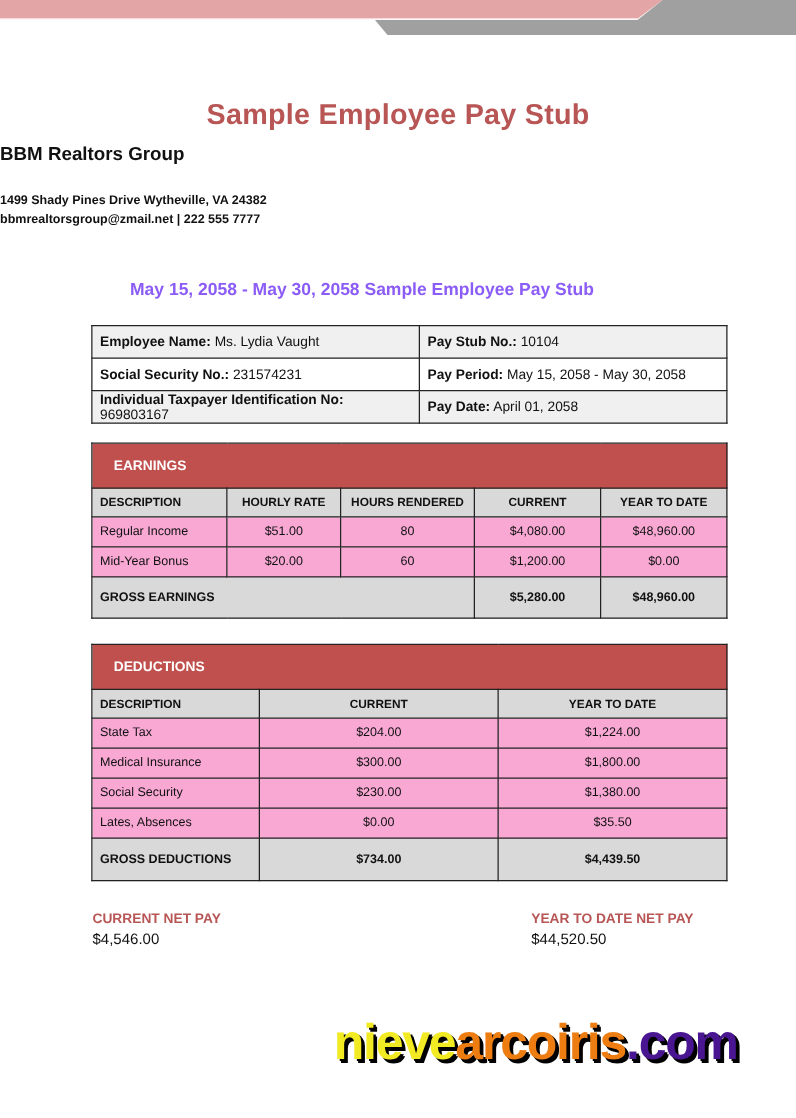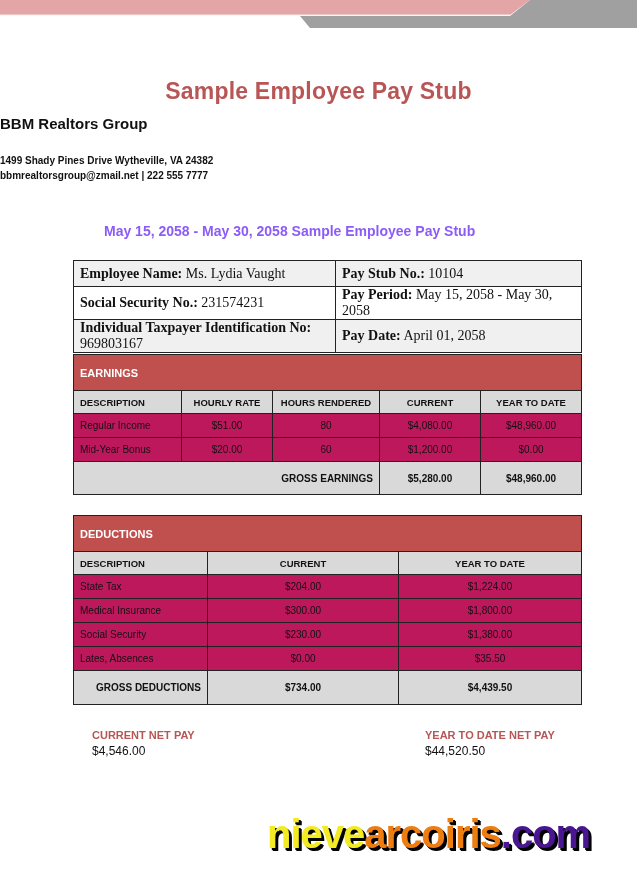--- a/index.html
+++ b/index.html
@@ -29,49 +29,49 @@
 
     .period-heading {
       position: absolute; left: 74px; top: 223px;
       font-size: 14px; font-weight: bold; color: #8b5cf6; margin-left: 30px;
     }
 
     table { border-collapse: collapse; position: absolute; left: 73px; width: 508px; table-layout: fixed; }
     td, th { border: 1px solid #222; font-size: 10px; padding: 0 6px; }
 
     .info-table { top: 260px; }
-    .info-table td { height: 25px; font-size: 14px; font-family: Liberation Serif, serif; }
+    .info-table td { height: 25px; font-size: 11px; }
     .info-table tr.shade td { background: #f0f0f0; }
     .info-table td b { font-weight: bold; }
 
     .section-head td {
       background: #c0504d; color: #fff; font-weight: bold; font-size: 11px;
-      height: 35px; border: 1px solid #222; padding-left: 6px;
+      height: 35px; border: 1px solid #222; padding-left: 17px;
     }
     .col-head th {
       background: #d9d9d9; font-weight: bold; font-size: 9.5px; height: 22px;
       text-align: center;
     }
     .col-head th.left { text-align: left; }
-    .body-row td { height: 23px; text-align: center; background: #be185d; }
+    .body-row td { height: 23px; text-align: center; background: #f9a8d4; }
     .body-row td.left { text-align: left; }
     .total-row td {
       background: #d9d9d9; font-weight: bold; height: 32px; text-align: center;
     }
-    .total-row td.left { text-align: right; }
+    .total-row td.left { text-align: left; }
 
     .earnings-table { top: 354px; }
     .deductions-table { top: 515px; }
     .deductions-table .body-row td { height: 23px; }
     .deductions-table .total-row td { height: 33px; }
 
     .netpay { position: absolute; top: 729px; }
     .netpay .label { font-size: 11px; font-weight: bold; color: #b85555; }
     .netpay .value { font-size: 12px; color: #111; margin-top: 3px; }
-    .netpay.current { left: 92px; }
+    .netpay.current { left: 74px; }
     .netpay.ytd { left: 425px; }
 
     .watermark {
       position: absolute; left: 267px; top: 812px;
       font-family: "Liberation Sans", sans-serif; font-weight: bold; font-size: 40px;
       letter-spacing: -1px;
       text-shadow: 2px 2px 0 #000, 3px 3px 0 #000;
     }
     .watermark .w1 { color: #f2ea22; }
     .watermark .w2 { color: #ee7d11; }

